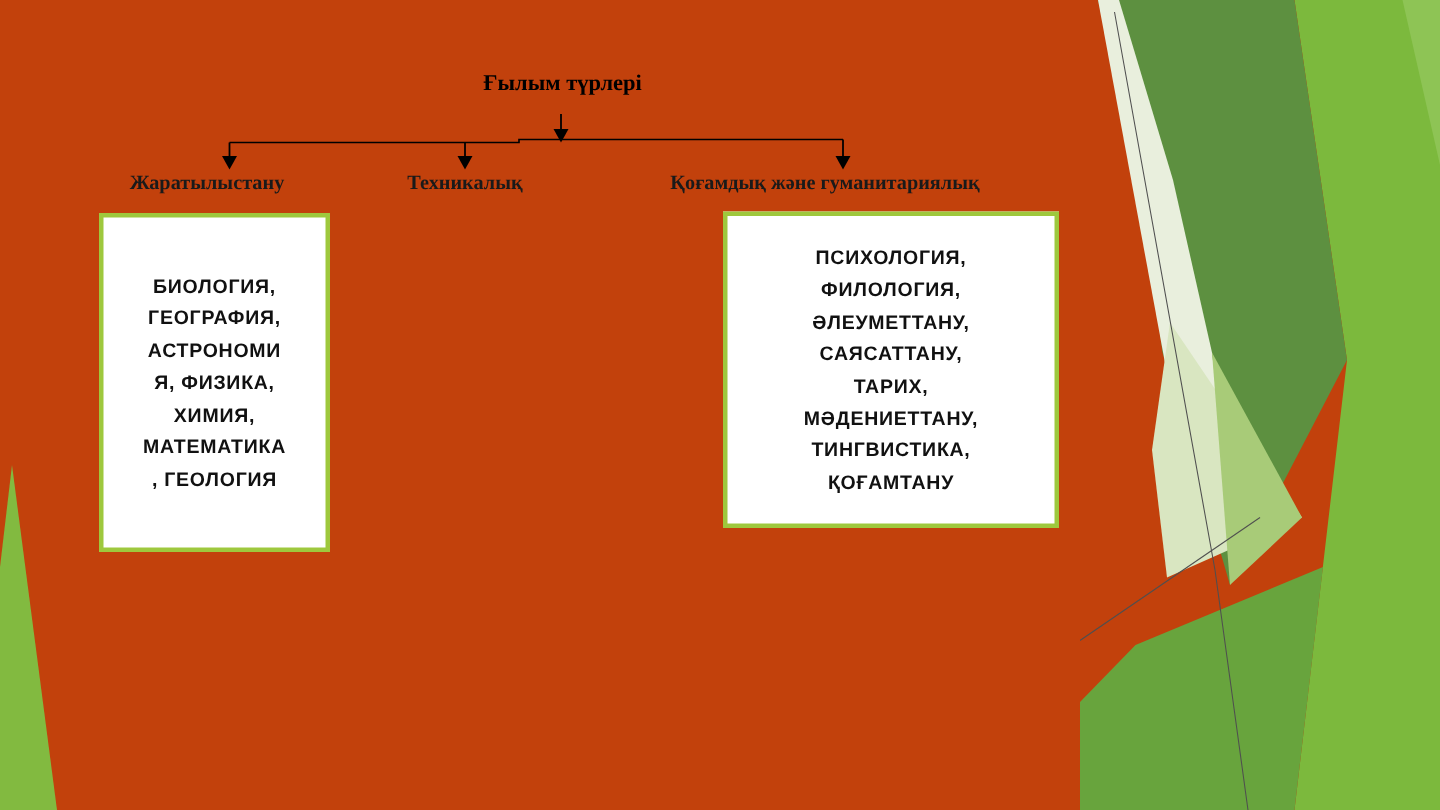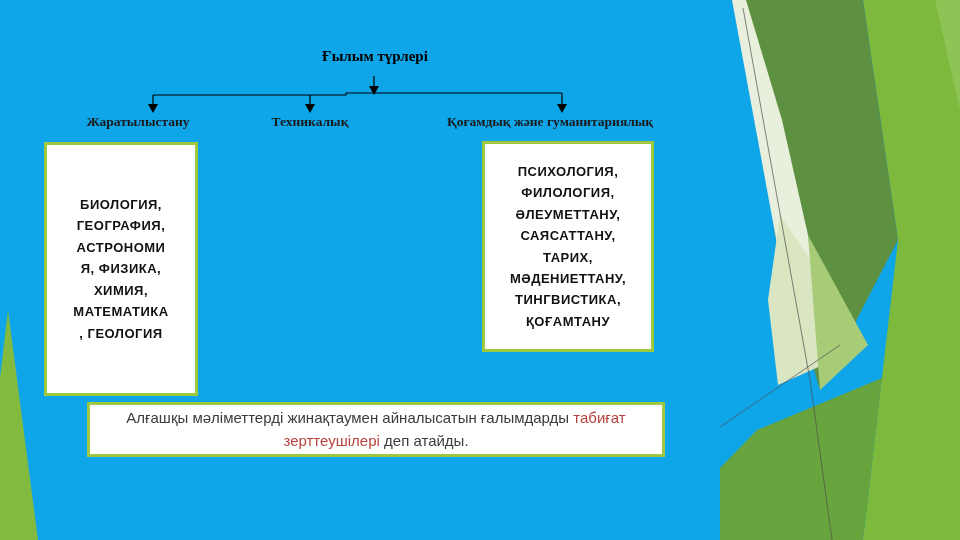--- a/index.html
+++ b/index.html
@@ -1,17 +1,17 @@
 <!DOCTYPE html>
 <html><head>
 <meta charset="utf-8">
 <style>
   html,body{margin:0;padding:0;background:#fff;}
   .slide{
-    position:relative;width:960px;height:540px;overflow:hidden;background:#0ea5e9;
+    position:relative;width:960px;height:540px;overflow:hidden;background:#c2410c;
     font-family:"Liberation Sans",sans-serif;
   }
   svg{display:block;}
   .left-wedge{position:absolute;left:0;top:0;width:60px;height:540px;pointer-events:none;}
   .right-facets{position:absolute;right:0;top:0;width:240px;height:540px;pointer-events:none;}
   .connector{position:absolute;left:0;top:0;width:960px;height:130px;pointer-events:none;}
 
   .title{
     position:absolute;left:280px;top:48px;width:190px;text-align:center;
     font-family:"Liberation Serif",serif;font-weight:bold;font-size:15px;color:#000;
@@ -22,23 +22,23 @@
     white-space:nowrap;
   }
   .bl1{left:48px;width:180px;}
   .bl2{left:230px;width:160px;}
   .bl3{left:420px;width:260px;}
 
   .science-box{
     position:absolute;background:#ffffff;border:3px solid #9ec83d;
     display:flex;align-items:center;justify-content:center;box-sizing:border-box;
   }
-  .box1{left:44px;top:142px;width:154px;height:254px;}
+  .box1{left:66px;top:142px;width:154px;height:226px;}
   .box2{left:238px;top:144px;width:171px;height:206px;}
-  .box3{left:482px;top:141px;width:172px;height:211px;}
+  .box3{left:482px;top:141px;width:224px;height:211px;}
   .box-text{
     white-space:pre-line;text-align:center;
     font-size:13px;font-weight:bold;letter-spacing:0.5px;line-height:1.65;color:#111;
   }
 
   .note{
     position:absolute;left:87px;top:402px;width:578px;height:55px;box-sizing:border-box;
     background:#ffffff;border:3px solid #9ec83d;
     display:flex;align-items:center;justify-content:center;
     padding:0 10px;text-align:center;
@@ -107,17 +107,14 @@
     <div class="box-text">ПСИХОЛОГИЯ,
 ФИЛОЛОГИЯ,
 ӘЛЕУМЕТТАНУ,
 САЯСАТТАНУ,
 ТАРИХ,
 МӘДЕНИЕТТАНУ,
 ТИНГВИСТИКА,
 ҚОҒАМТАНУ</div>
   </div>
 
-  <div class="note">
-    <div class="note-inner"><span>Алғашқы мәліметтерді жинақтаумен айналысатын ғалымдарды </span><span class="red">табиғат зерттеушілері</span><span> деп атайды.</span></div>
-  </div>
 
 </div>
 
 </body></html>

